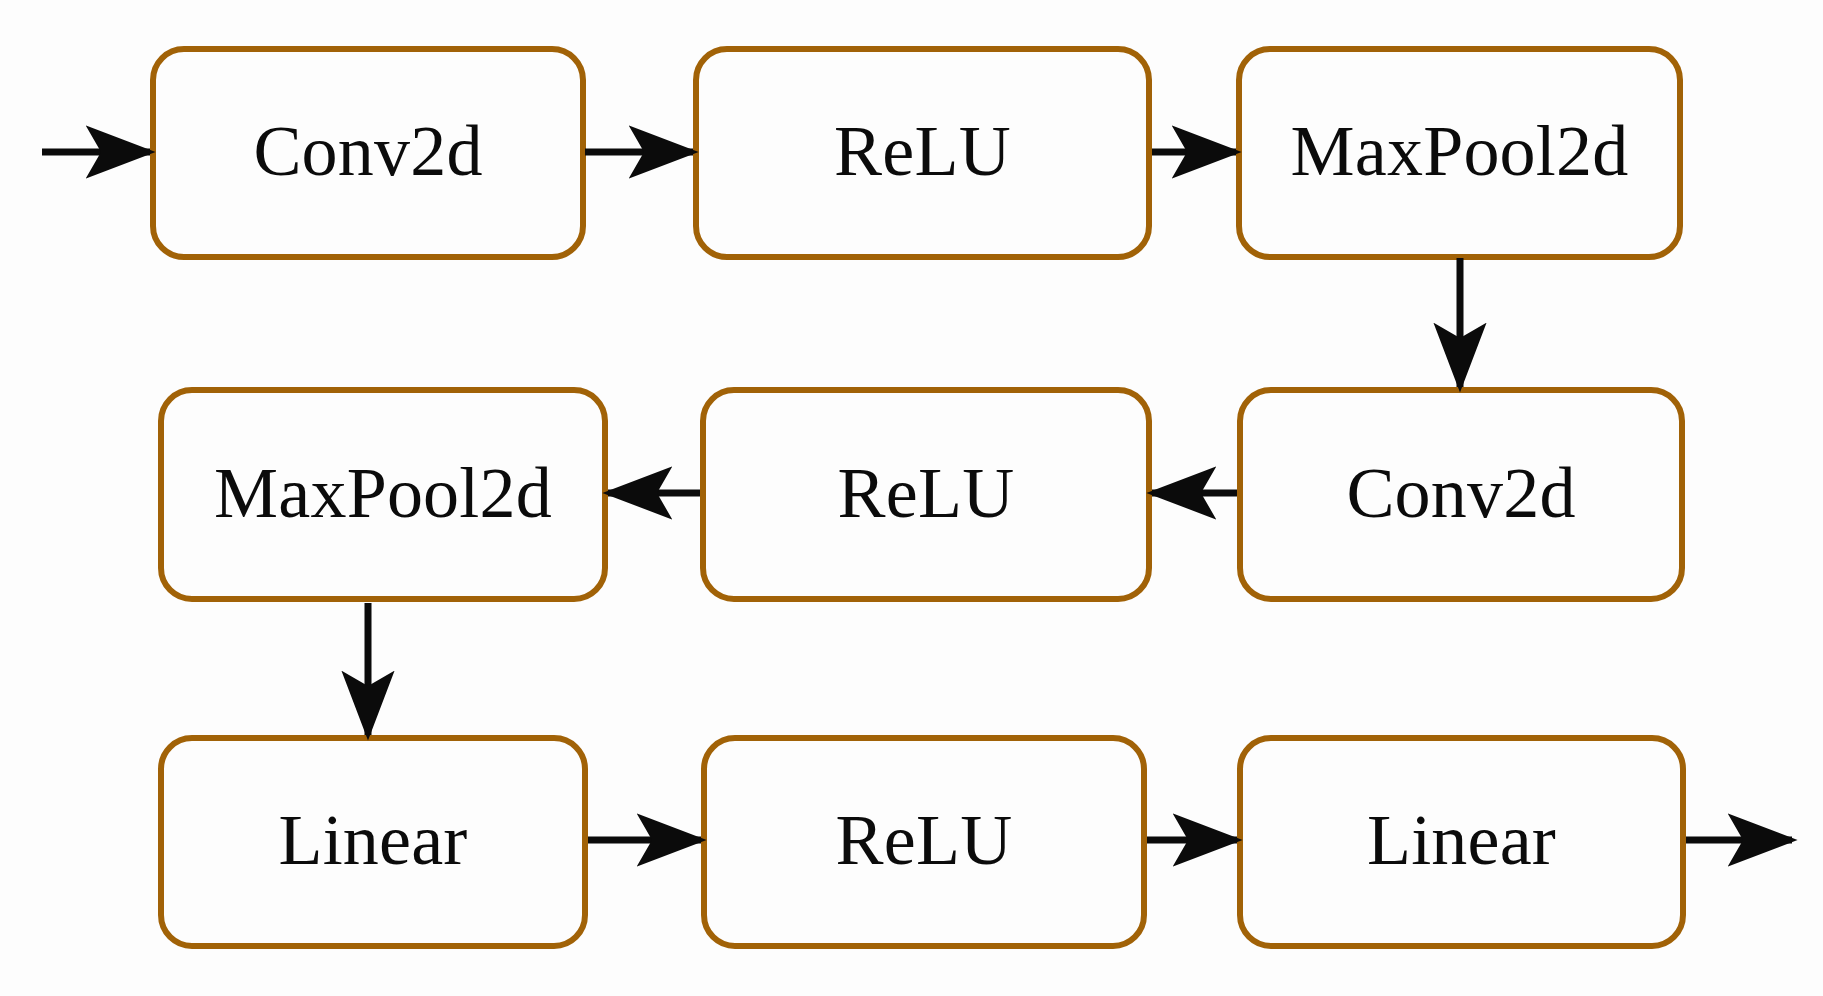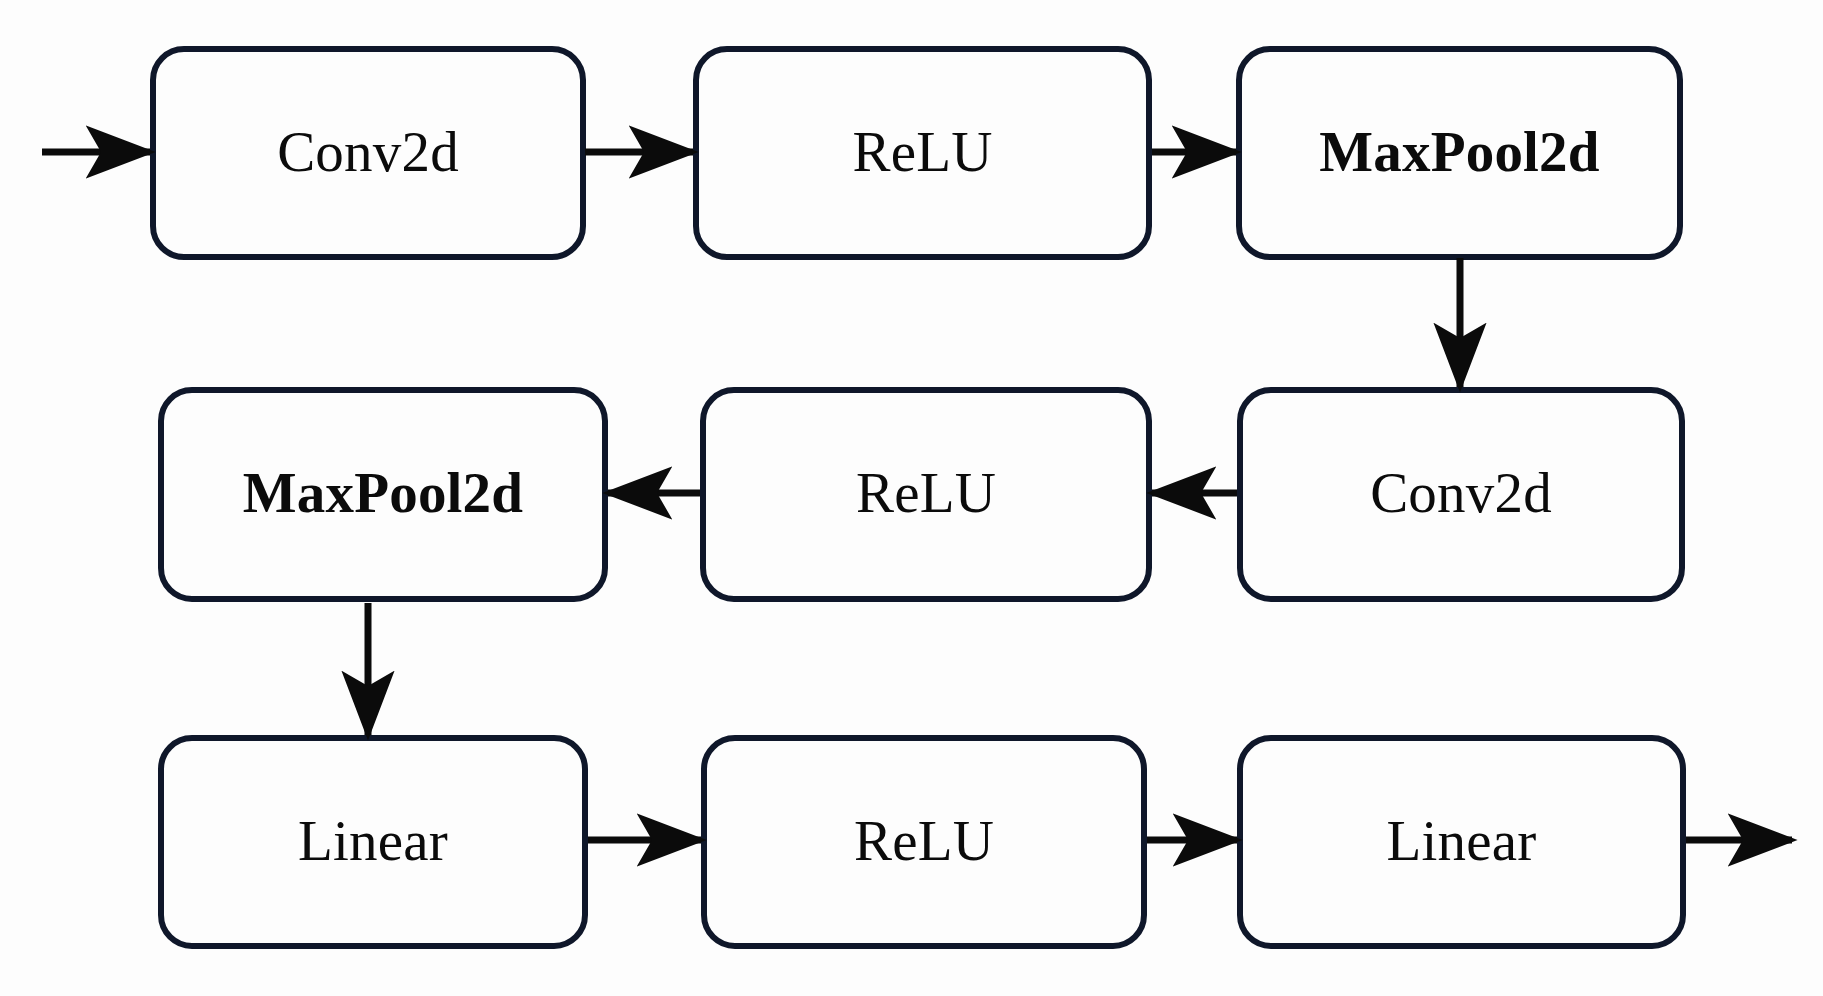--- a/index.html
+++ b/index.html
@@ -13,41 +13,40 @@
     width: 1823px;
     height: 996px;
     background: #fdfdfd;
     overflow: hidden;
     font-family: "Liberation Serif", "DejaVu Serif", serif;
   }
   .node {
     position: absolute;
     box-sizing: border-box;
     background: #fdfdfd;
-    border: 6px solid #0f172a;
+    border: 6px solid #a16207;
     border-radius: 34px;
     display: flex;
     align-items: center;
     justify-content: center;
     color: #0b0b0b;
-    font-size: 57px;
+    font-size: 72px;
     line-height: 1;
     letter-spacing: 0.2px;
     white-space: nowrap;
   }
   .node-label {
     display: block;
     transform: translateY(-2px);
   }
   
   .node.wide .node-label {
     position: relative;
     z-index: 2;
     padding: 0 2px;
-    font-weight: bold;
   }
   svg.edges {
     position: absolute;
     left: 0;
     top: 0;
     width: 1823px;
     height: 996px;
     pointer-events: none;
     z-index: 3;
   }

